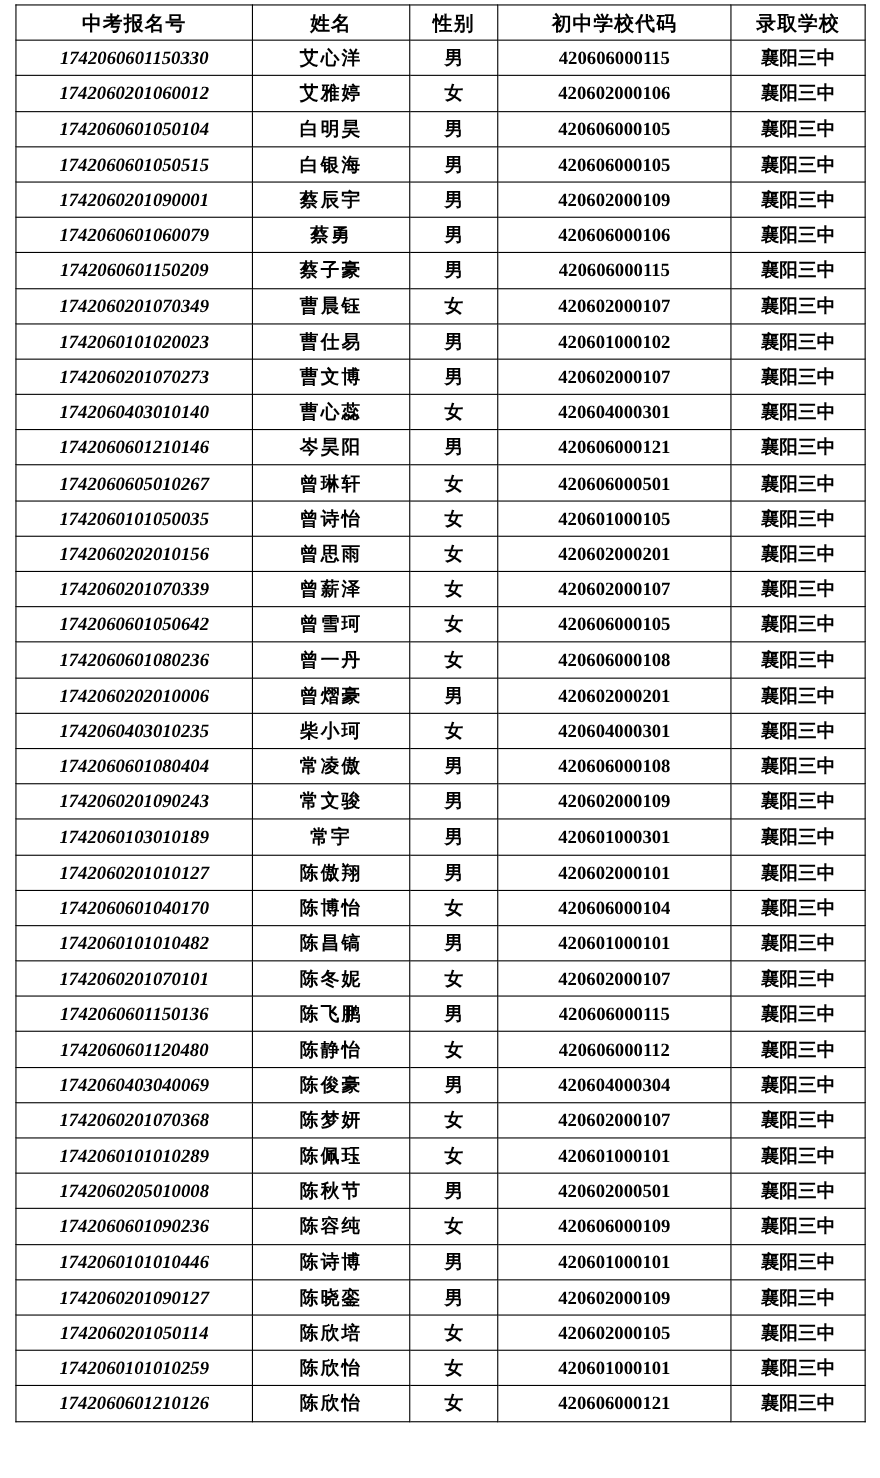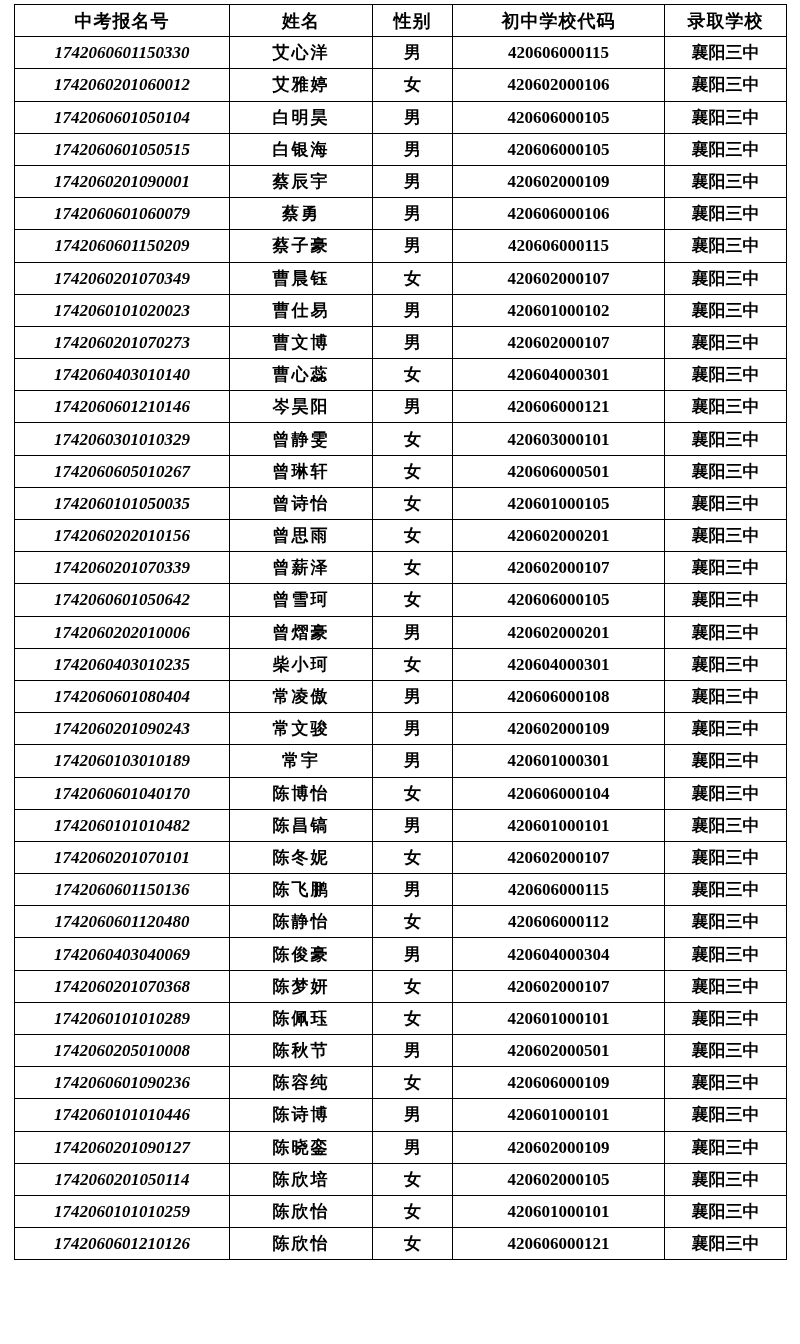--- a/index.html
+++ b/index.html
@@ -154,27 +154,20 @@
           <td class="school">襄阳三中</td>
         </tr>
         <tr>
           <td class="exam-no">1742060601210146</td>
           <td class="name">岑昊阳</td>
           <td class="sex">男</td>
           <td class="code">420606000121</td>
           <td class="school">襄阳三中</td>
         </tr>
         <tr>
-          <td class="exam-no">1742060301010329</td>
-          <td class="name">曾静雯</td>
-          <td class="sex">女</td>
-          <td class="code">420603000101</td>
-          <td class="school">襄阳三中</td>
-        </tr>
-        <tr>
           <td class="exam-no">1742060605010267</td>
           <td class="name">曾琳轩</td>
           <td class="sex">女</td>
           <td class="code">420606000501</td>
           <td class="school">襄阳三中</td>
         </tr>
         <tr>
           <td class="exam-no">1742060101050035</td>
           <td class="name">曾诗怡</td>
           <td class="sex">女</td>
@@ -196,20 +189,27 @@
           <td class="school">襄阳三中</td>
         </tr>
         <tr>
           <td class="exam-no">1742060601050642</td>
           <td class="name">曾雪珂</td>
           <td class="sex">女</td>
           <td class="code">420606000105</td>
           <td class="school">襄阳三中</td>
         </tr>
         <tr>
+          <td class="exam-no">1742060601080236</td>
+          <td class="name">曾一丹</td>
+          <td class="sex">女</td>
+          <td class="code">420606000108</td>
+          <td class="school">襄阳三中</td>
+        </tr>
+        <tr>
           <td class="exam-no">1742060202010006</td>
           <td class="name">曾熠豪</td>
           <td class="sex">男</td>
           <td class="code">420602000201</td>
           <td class="school">襄阳三中</td>
         </tr>
         <tr>
           <td class="exam-no">1742060403010235</td>
           <td class="name">柴小珂</td>
           <td class="sex">女</td>
@@ -228,20 +228,27 @@
           <td class="name">常文骏</td>
           <td class="sex">男</td>
           <td class="code">420602000109</td>
           <td class="school">襄阳三中</td>
         </tr>
         <tr>
           <td class="exam-no">1742060103010189</td>
           <td class="name">常宇</td>
           <td class="sex">男</td>
           <td class="code">420601000301</td>
+          <td class="school">襄阳三中</td>
+        </tr>
+        <tr>
+          <td class="exam-no">1742060201010127</td>
+          <td class="name">陈傲翔</td>
+          <td class="sex">男</td>
+          <td class="code">420602000101</td>
           <td class="school">襄阳三中</td>
         </tr>
         <tr>
           <td class="exam-no">1742060601040170</td>
           <td class="name">陈博怡</td>
           <td class="sex">女</td>
           <td class="code">420606000104</td>
           <td class="school">襄阳三中</td>
         </tr>
         <tr>

